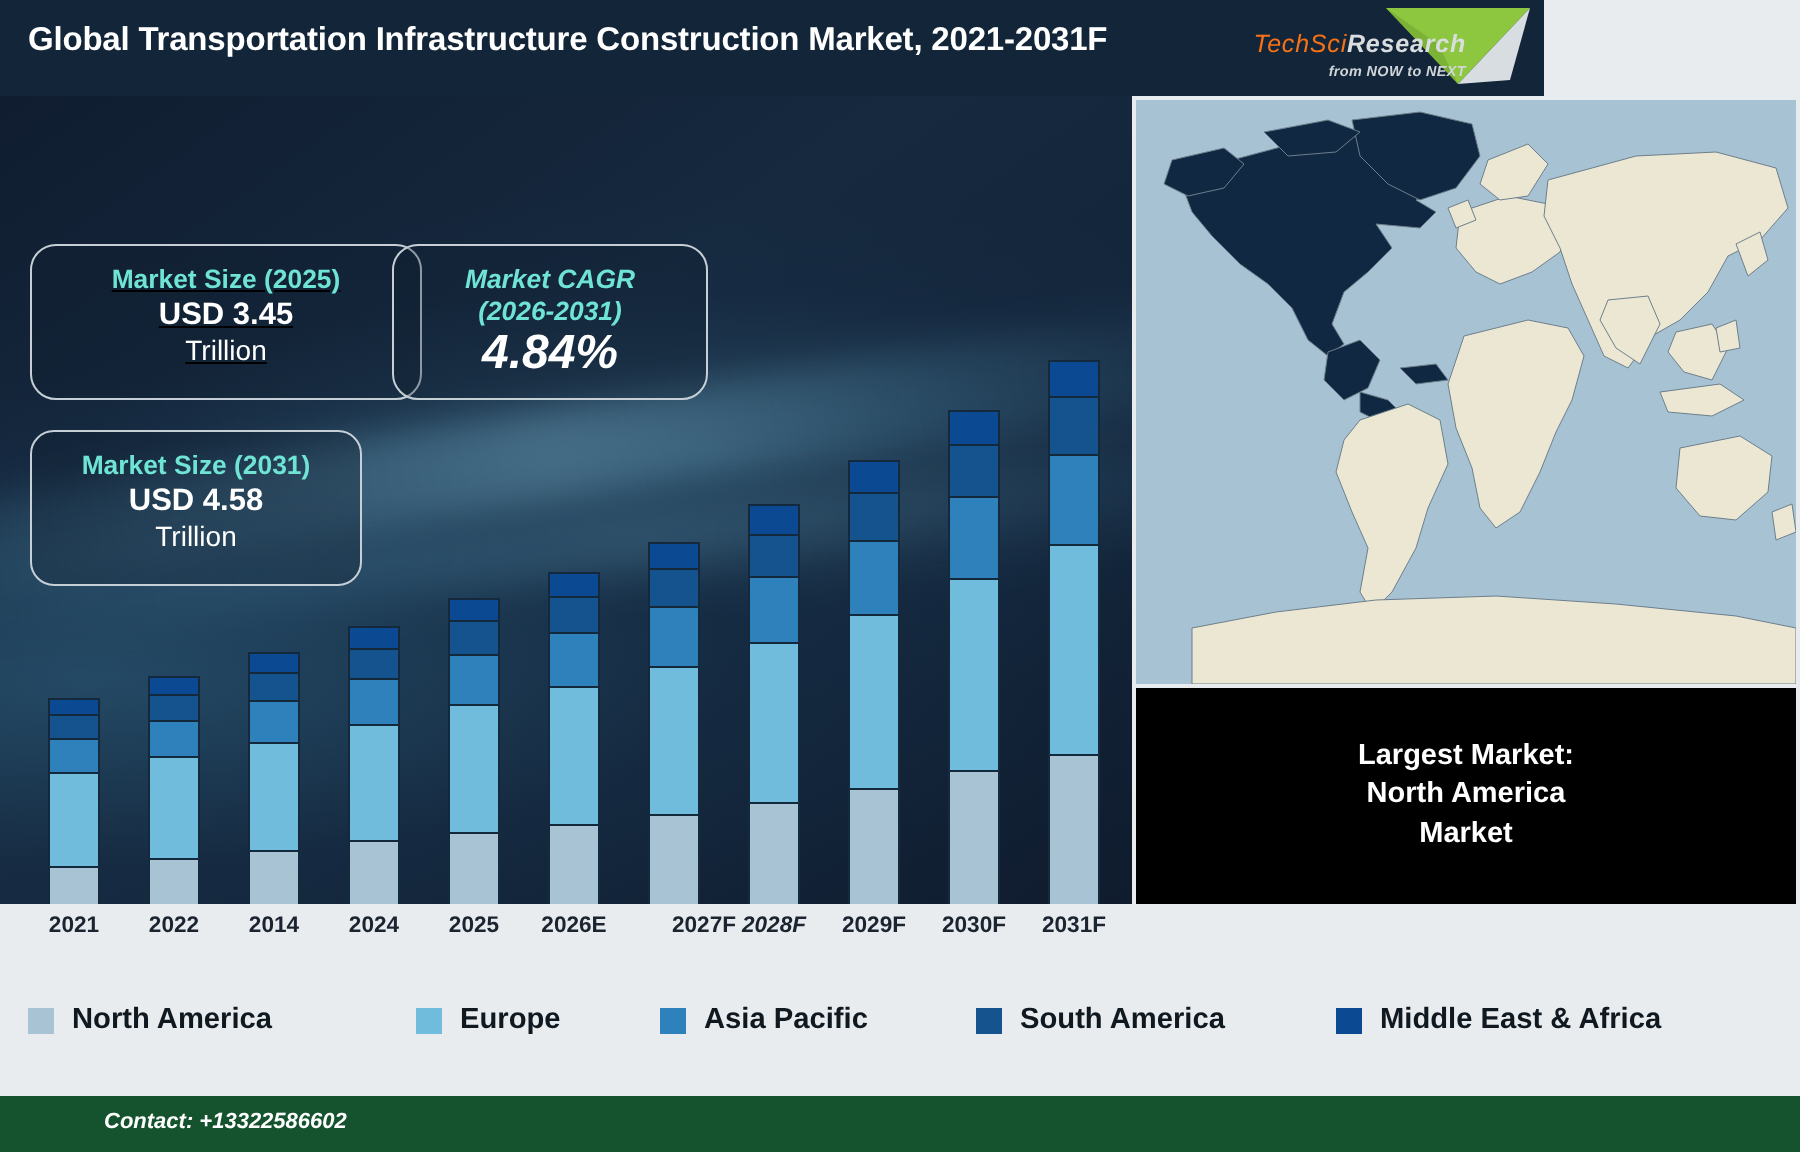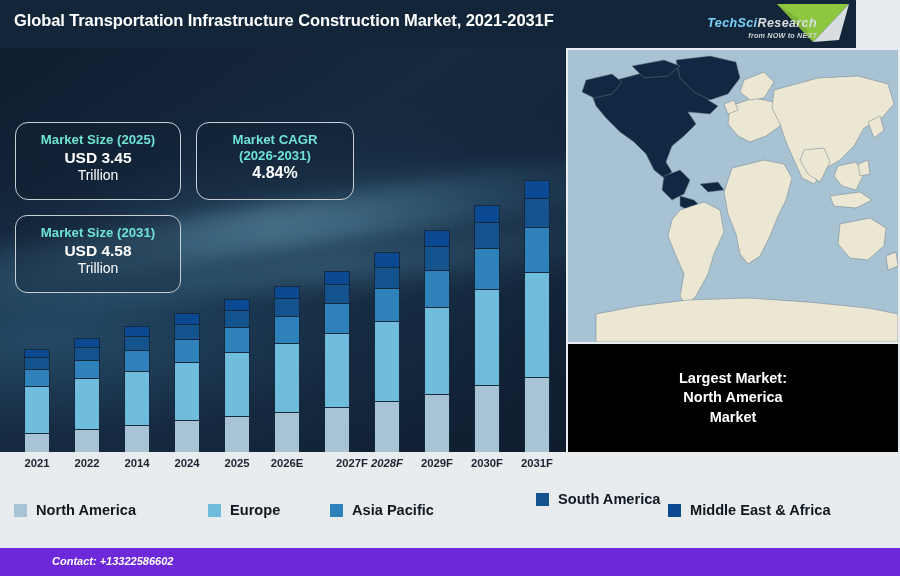--- a/index.html
+++ b/index.html
@@ -10,21 +10,21 @@
     overflow: hidden;
   }
   #page {
     position: relative;
     width: 900px; height: 576px;
     background: #e8ecee;
   }
 
   
   .header {
-    position: absolute; left: 0; top: 0; width: 856px; height: 48px;
+    position: absolute; left: 0; top: 0; width: 772px; height: 48px;
     background: #132639;
     overflow: hidden;
   }
   .header-title {
     position: absolute; left: 14px; top: 11px;
     color: #ffffff;
     font-size: 16.5px;
     font-weight: bold;
     letter-spacing: -0.1px;
     white-space: nowrap;
@@ -37,22 +37,22 @@
     position: absolute; right: 2px; top: 1px;
     width: 78px; height: 42px;
   }
   .logo-text {
     position: absolute; right: 36px; top: 13px;
     text-align: right;
     line-height: 1;
     white-space: nowrap;
   }
   .logo-tech {
-    font-size: 12.5px; font-weight: bold; font-style: italic;
-    color: #7dd3fc; letter-spacing: 0.4px;
+    font-size: 12.5px; font-weight: normal; font-style: italic;
+    color: #f97316; letter-spacing: 0.4px;
   }
   .logo-research {
     font-size: 12.5px; font-weight: bold; font-style: italic;
     color: #d9dde0; letter-spacing: 0.4px;
   }
   .logo-tag {
     display: block;
     font-size: 7.2px; font-style: italic; font-weight: bold;
     color: #cfd5d9; letter-spacing: 0.2px; margin-top: 2px;
   }
@@ -109,26 +109,26 @@
     display: block;
     color: #ffffff;
     font-weight: normal;
     font-size: 14px;
     line-height: 1.25;
   }
   .stat-big {
     display: block;
     color: #ffffff;
     font-weight: bold;
-    font-size: 16px;
+    font-size: 24px;
     line-height: 1.2;
   }
 
-  #card-size-2025 { left: 15px; top: 74px;  width: 166px; height: 78px; padding-top: 9px; }
-  #card-cagr      { left: 196px; top: 74px; width: 158px; height: 78px; padding-top: 9px; }
+  #card-size-2025 { left: 15px; top: 74px;  width: 196px; height: 78px; padding-top: 9px; text-decoration: underline; }
+  #card-cagr      { left: 196px; top: 74px; width: 158px; height: 78px; padding-top: 9px; font-style: italic; }
   #card-size-2031 { left: 15px; top: 167px; width: 166px; height: 78px; padding-top: 9px; border-radius: 12px; }
 
   
   .chart {
     position: absolute; left: 0; top: 48px; width: 566px; height: 404px;
   }
   .bar-col {
     position: absolute;
     bottom: 0;
     width: 50px;
@@ -186,21 +186,21 @@
   .legend-swatch {
     width: 13px; height: 13px; margin-right: 9px; flex: 0 0 auto;
   }
   .legend-text {
     font-size: 14.6px; font-weight: bold; color: #101820; white-space: nowrap;
   }
 
   
   .footer {
     position: absolute; left: 0; top: 548px; width: 900px; height: 28px;
-    background: #6d28d9;
+    background: #14532d;
   }
   .footer-left {
     position: absolute; left: 52px; top: 7px;
     font-size: 11px; font-style: italic; font-weight: bold; color: #ffffff;
   }
   .footer-right {
     position: absolute; right: 52px; top: 7px;
     font-size: 11px; font-style: italic; font-weight: bold; color: #ffffff;
   }
 </style>
@@ -411,21 +411,21 @@
         <span class="legend-text">North America</span>
       </div>
       <div class="legend-item" style="position: absolute; left: 208px; top: 22px;">
         <span class="legend-swatch" style="background: rgb(111, 188, 221);"></span>
         <span class="legend-text">Europe</span>
       </div>
       <div class="legend-item" style="position: absolute; left: 330px; top: 22px;">
         <span class="legend-swatch" style="background: rgb(47, 129, 187);"></span>
         <span class="legend-text">Asia Pacific</span>
       </div>
-      <div class="legend-item" style="position: absolute; left: 488px; top: 11px; margin-left: 48px;">
+      <div class="legend-item" style="position: absolute; left: 488px; top: 22px;">
         <span class="legend-swatch" style="background: rgb(21, 83, 143);"></span>
         <span class="legend-text">South America</span>
       </div>
       <div class="legend-item" style="position: absolute; left: 668px; top: 22px;">
         <span class="legend-swatch" style="background: rgb(11, 74, 147);"></span>
         <span class="legend-text">Middle East &amp; Africa</span>
       </div>
     </div>
 
   <div class="footer">

